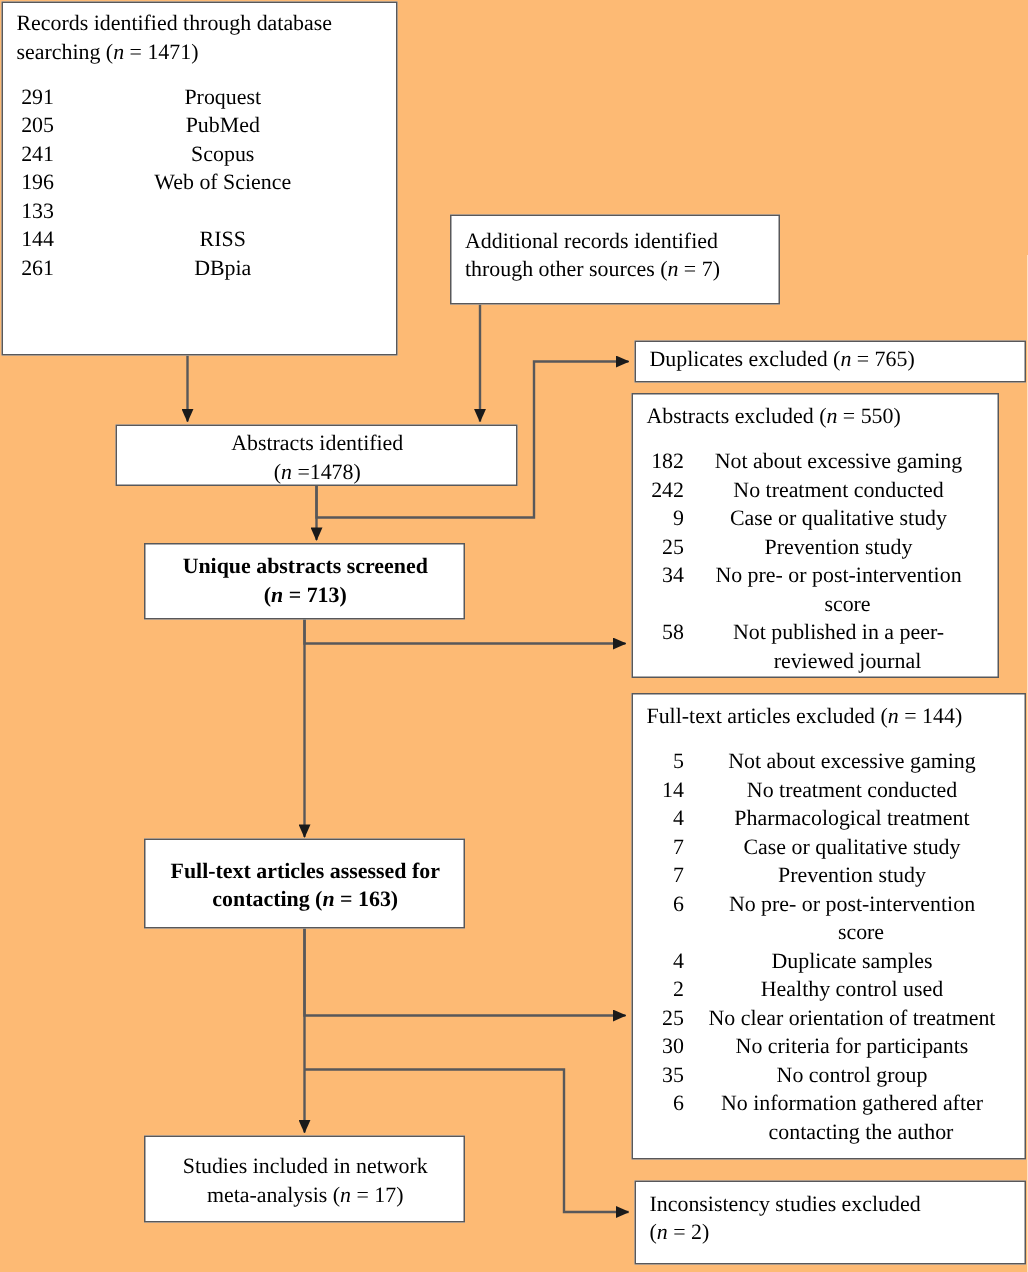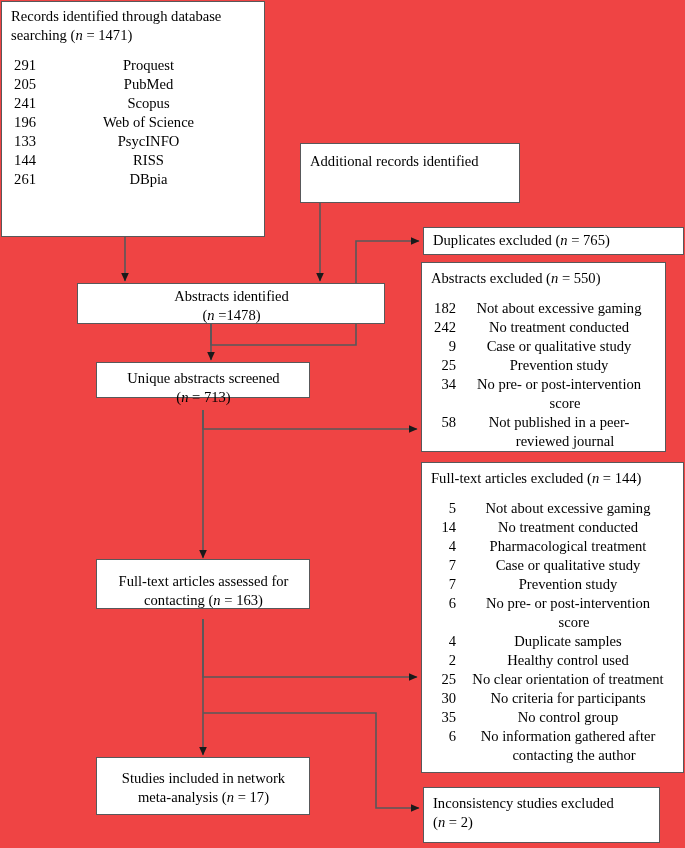--- a/index.html
+++ b/index.html
@@ -4,21 +4,21 @@
 <style>
   html, body {
     margin: 0;
     padding: 0;
     background: #ffffff;
   }
   #diagram {
     position: relative;
     width: 685px;
     height: 848px;
-    background: #ef4444;
+    background: #fdba74;
     font-family: "Liberation Serif", "DejaVu Serif", serif;
     overflow: hidden;
   }
   svg.connectors {
     position: absolute;
     left: 0;
     top: 0;
     width: 685px;
     height: 848px;
     pointer-events: none;
@@ -112,37 +112,37 @@
         <div class="listrow">
           <span class="listnum">241</span>
           <span class="listtxt">Scopus</span>
         </div>
         <div class="listrow">
           <span class="listnum">196</span>
           <span class="listtxt">Web of Science</span>
         </div>
         <div class="listrow">
           <span class="listnum">133</span>
-          <span class="listtxt">PsycINFO</span>
         </div>
         <div class="listrow">
           <span class="listnum">144</span>
           <span class="listtxt">RISS</span>
         </div>
         <div class="listrow">
           <span class="listnum">261</span>
           <span class="listtxt">DBpia</span>
         </div>
       </div>
     </div>
   </div>
 
   <div class="box" style="left:300px; top:143px; width:220px; height:60px;">
     <div class="pad lft" style="padding-top:8px;">
       <div>Additional records identified</div>
+      <div><span>through other sources (</span><i class="ital">n</i><span> = 7)</span></div>
     </div>
   </div>
 
   <div class="box" style="left:423px; top:227px; width:261px; height:28px;">
     <div class="pad lft" style="padding-top:3px;">
       <div><span>Duplicates excluded (</span><i class="ital">n</i><span> = 765)</span></div>
     </div>
   </div>
 
   <div class="box" style="left:421px; top:262px; width:245px; height:190px;">
@@ -171,28 +171,28 @@
           <span class="listtxt"><span>No pre- or post-intervention</span><span class="cont">score</span></span>
         </div>
         <div class="listrow">
           <span class="listnum">58</span>
           <span class="listtxt"><span>Not published in a peer-</span><span class="cont">reviewed journal</span></span>
         </div>
       </div>
     </div>
   </div>
 
-  <div class="box" style="left:77px; top:283px; width:308px; height:41px;">
+  <div class="box" style="left:77px; top:283px; width:268px; height:41px;">
     <div class="pad ctr" style="padding-top:3px;">
       <div>Abstracts identified</div>
       <div><span>(</span><i class="ital">n</i><span> =1478)</span></div>
     </div>
   </div>
 
-  <div class="box" style="left:96px; top:362px; width:214px; height:36px;">
+  <div class="box" style="left:96px; top:362px; width:214px; height:51px;font-weight:bold;">
     <div class="pad ctr" style="padding-top:6px;">
       <div>Unique abstracts screened</div>
       <div><span>(</span><i class="ital">n</i><span> = 713)</span></div>
     </div>
   </div>
 
   <div class="box" style="left:421px; top:462px; width:263px; height:311px;">
     <div class="pad lft" style="padding-top:6px;">
       <div><span>Full-text articles excluded (</span><i class="ital">n</i><span> = 144)</span></div>
       <div class="gap"></div>
@@ -242,34 +242,34 @@
           <span class="listtxt"><span>No control group</span></span>
         </div>
         <div class="listrow">
           <span class="listnum">6</span>
           <span class="listtxt"><span>No information gathered after</span><span class="cont">contacting the author</span></span>
         </div>
       </div>
     </div>
   </div>
 
-  <div class="box" style="left:96px; top:559px; width:214px; height:50px;">
+  <div class="box" style="left:96px; top:559px; width:214px; height:60px;font-weight:bold;">
     <div class="pad ctr" style="padding-top:12px;">
       <div>Full-text articles assessed for</div>
       <div><span>contacting (</span><i class="ital">n</i><span> = 163)</span></div>
     </div>
   </div>
 
   <div class="box" style="left:96px; top:757px; width:214px; height:58px;">
     <div class="pad ctr" style="padding-top:11px;">
       <div>Studies included in network</div>
       <div><span>meta-analysis (</span><i class="ital">n</i><span> = 17)</span></div>
     </div>
   </div>
 
-  <div class="box" style="left:423px; top:787px; width:237px; height:56px;">
+  <div class="box" style="left:423px; top:787px; width:261px; height:56px;">
     <div class="pad lft" style="padding-top:6px;">
       <div>Inconsistency studies excluded</div>
       <div><span>(</span><i class="ital">n</i><span> = 2)</span></div>
     </div>
   </div>
 
 </div>
 
 </body></html>

